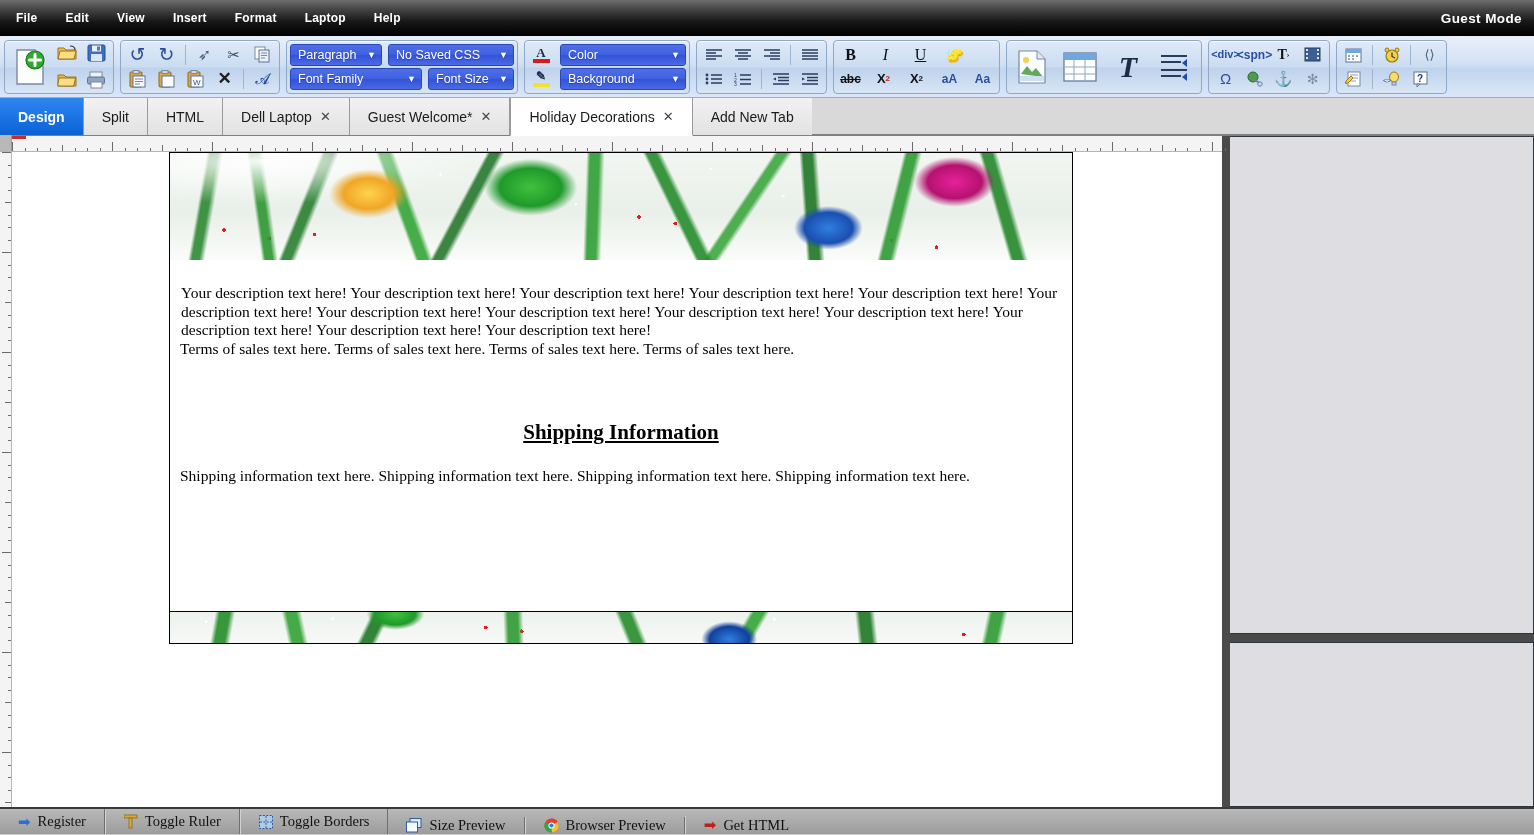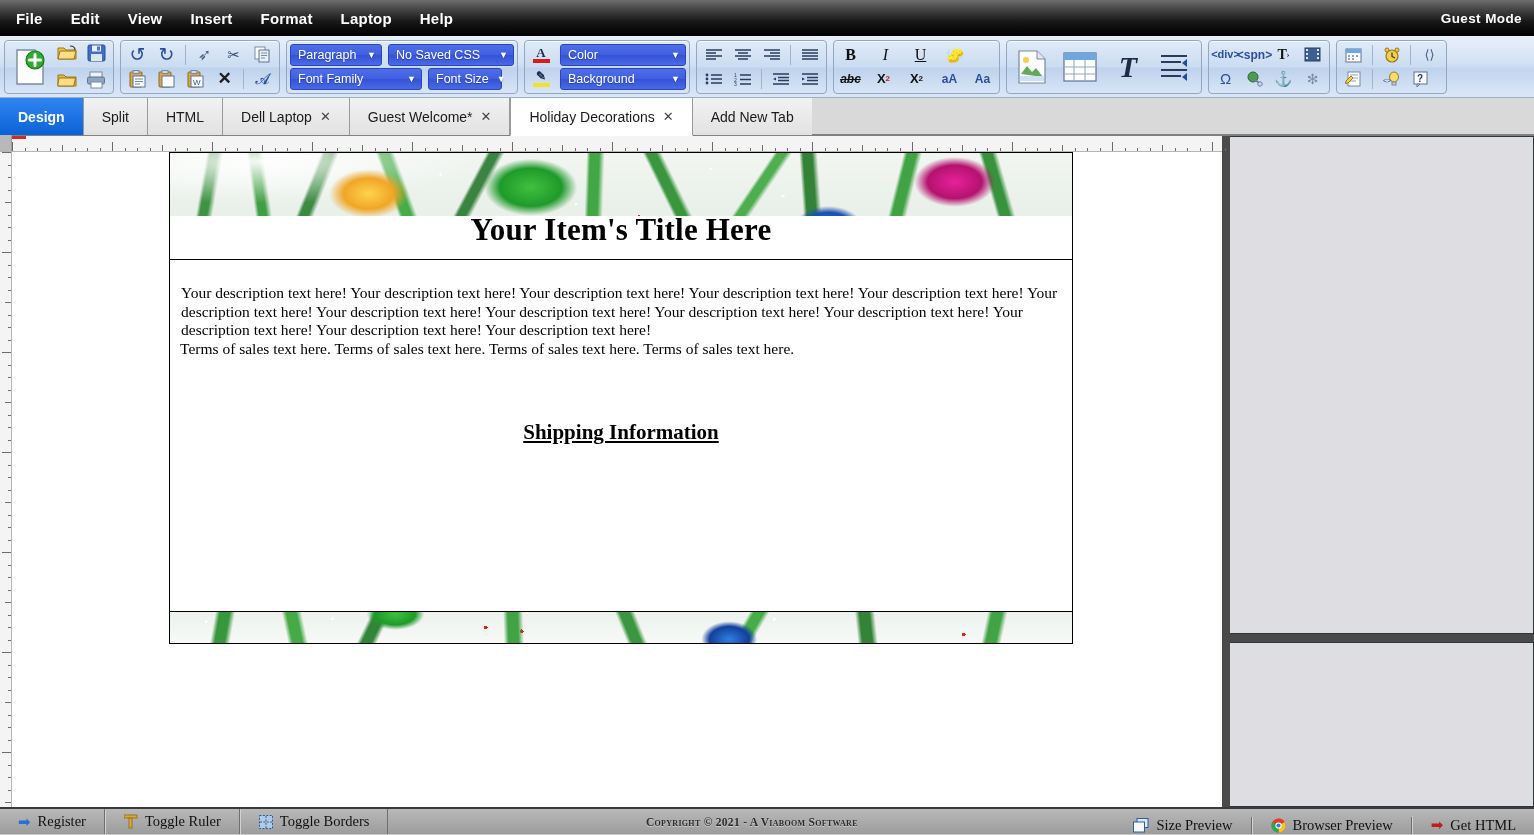--- a/index.html
+++ b/index.html
@@ -12,21 +12,21 @@
 
   
   .menubar {
     height: 36px;
     background: linear-gradient(to bottom, #6e6e6e 0%, #4a4a4a 22%, #171717 60%, #000 100%);
     display: flex; align-items: center;
     position: relative;
   }
   .menubar .menu-item {
     color: #ffffff;
-    font-size: 15px;
+    font-size: 12px;
     font-weight: bold;
     padding: 4px 12px;
     margin-left: 4px;
     cursor: default;
     letter-spacing: .2px;
   }
   .guest-mode {
     position: absolute; right: 12px; top: 50%; transform: translateY(-50%);
     color: #fff; font-size: 13.5px; font-weight: bold; letter-spacing: .4px;
   }
@@ -72,21 +72,21 @@
     display: flex; align-items: center; justify-content: space-between;
     padding: 0 5px 0 7px;
     cursor: default;
     white-space: nowrap;
     text-shadow: 0 1px 1px rgba(0,0,0,.3);
   }
   .tdd .cv { font-size: 9px; margin-left: 8px; }
   .tdd.w-para { width: 92px; }
   .tdd.w-css  { width: 126px; }
   .tdd.w-ff   { width: 132px; }
-  .tdd.w-fs   { width: 74px; }
+  .tdd.w-fs   { width: 86px; }
   .tdd.w-col  { width: 126px; }
   .ddrow { display: flex; gap: 6px; align-items: center; height: 26px; }
 
   
   .ab-icon { width: 26px; display: flex; flex-direction: column; align-items: center; justify-content: center; }
   .ab-icon .gl { font-size: 13px; font-weight: bold; line-height: 11px; color: #1b2a4a; font-family: "Liberation Serif", serif; }
   .ab-icon .bar { width: 17px; height: 4px; margin-top: 1px; }
 
   
   .tabbar {
@@ -473,21 +473,21 @@
   </div>
 
   <div class="tgroup">
     <div class="trow" style="gap:8px;">
       <div class="tbtn" style="font-family:'Liberation Serif',serif;font-weight:bold;font-size:16px;color:#111;">B</div>
       <div class="tbtn" style="font-family:'Liberation Serif',serif;font-style:italic;font-size:16px;color:#111;">I</div>
       <div class="tbtn" style="font-family:'Liberation Serif',serif;text-decoration:underline;font-size:16px;color:#111;">U</div>
       <div class="tbtn" style="font-size:15px;color:#4a5d7d;transform:rotate(-20deg);">🧽</div>
     </div>
     <div class="trow" style="gap:6px;">
-      <div class="tbtn" style="font-size:12px;text-decoration:line-through;color:#111;font-weight:bold;font-style:italic;">abc</div>
+      <div class="tbtn" style="font-size:12px;text-decoration:line-through;color:#111;font-weight:bold;">abc</div>
       <div class="tbtn" style="font-size:13px;color:#111;font-weight:bold;">X<sup style="font-size:8px;color:#b22;">2</sup></div>
       <div class="tbtn" style="font-size:13px;color:#111;font-weight:bold;">X<sub style="font-size:8px;">2</sub></div>
       <div class="tbtn" style="font-size:12px;color:#2b4f9e;font-weight:bold;">aA</div>
       <div class="tbtn" style="font-size:12px;color:#2b4f9e;font-weight:bold;">Aa</div>
     </div>
   </div>
 
   <div class="tgroup" style="flex-direction:row;align-items:center;gap:4px;">
     <div class="tbtn big">
       <svg width="36" height="36" viewBox="0 0 36 36">
@@ -830,30 +830,28 @@
                 radial-gradient(circle 3px at 80% 82%, #e02020 60%, transparent 61%),
                 radial-gradient(circle 3px at 85% 88%, #e02020 60%, transparent 61%),
                 radial-gradient(circle 2px at 30% 20%, #fff 60%, transparent 61%),
                 radial-gradient(circle 2px at 45% 48%, #fff 60%, transparent 61%),
                 radial-gradient(circle 2px at 60% 15%, #fff 60%, transparent 61%),
                 radial-gradient(circle 2px at 68% 40%, #fff 60%, transparent 61%),
                 radial-gradient(circle 2px at 92% 55%, #fff 60%, transparent 61%),
                 linear-gradient(to bottom, #f2f6f2 0%, #e9efe9 55%, #fafcfa 100%);
               background-repeat:no-repeat;"></div>
           </div>
-          <div class="title-band">
-            <div class="doc-title">Your Item's Title Here</div>
-          </div>
 
           <div class="doc-body">
             <div class="desc">Your description text here! Your description text here! Your description text here! Your description text here! Your description text here! Your description text here! Your description text here! Your description text here! Your description text here! Your description text here! Your description text here! Your description text here! Your description text here!</div>
 
             <div class="sec-p">Terms of sales text here. Terms of sales text here. Terms of sales text here. Terms of sales text here.</div>
 
             <div class="sec-h ship">Shipping Information</div>
+            <div class="sec-p">Shipping information text here. Shipping information text here. Shipping information text here. Shipping information text here.</div>
           </div>
 
           <div class="banner-bottom">
             <div class="pine" style="
               background-image:
                 radial-gradient(ellipse 36px 20px at 25% 6%, #3fc13f 0%, #1f9a2a 55%, rgba(31,154,42,0) 80%),
                 radial-gradient(ellipse 34px 22px at 62% 88%, #2f7fe0 0%, #12409c 58%, rgba(18,64,156,0) 82%),
                 linear-gradient(100deg, rgba(34,130,40,0) 0 5%, rgba(36,140,42,.9) 5.5% 6.6%, rgba(34,130,40,0) 7.2% 10%),
                 linear-gradient(78deg,  rgba(34,130,40,0) 0 13%, rgba(50,162,52,.9) 13.5% 14.6%, rgba(34,130,40,0) 15.2% 18%),
                 linear-gradient(116deg, rgba(34,130,40,0) 0 22%, rgba(30,120,36,.9) 22.5% 23.6%, rgba(34,130,40,0) 24.2% 27%),
@@ -904,23 +902,20 @@
   </div>
   <div class="sbtn">
     <span class="ico">
       <svg width="14" height="14" viewBox="0 0 14 14">
           <rect x="0.5" y="0.5" width="13" height="13" fill="#aecbe8" stroke="#2f5d99" stroke-dasharray="2 1.4"></rect>
           <path d="M7 1v12M1 7h12" stroke="#2f5d99" stroke-dasharray="2 1.4"></path>
         </svg>
     </span>
     <span>Toggle Borders</span>
   </div>
-  <div class="sb-spacer">
-    <span class="copyright">Copyright © 2021 - A Viaboom Software</span>
-  </div>
   <div class="sb-right">
     <div class="sbtn">
       <span class="ico">
         <svg width="16" height="15" viewBox="0 0 16 15">
             <rect x="4" y="0.5" width="11" height="9" fill="#dceaf8" stroke="#2f5d99"></rect>
             <rect x="0.5" y="4" width="11" height="10" fill="#f4f9fe" stroke="#2f5d99"></rect>
           </svg>
       </span>
       <span>Size Preview</span>
     </div>

